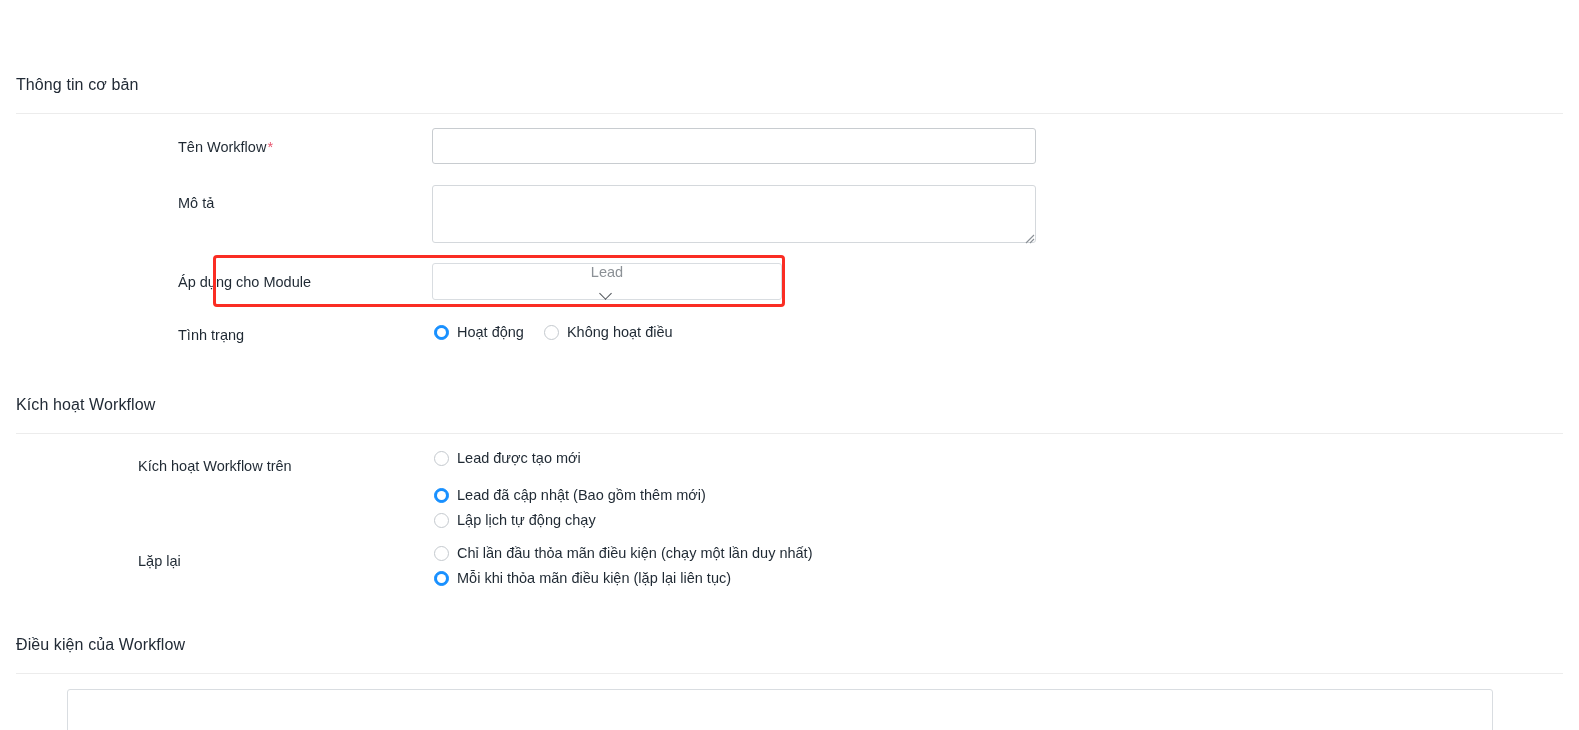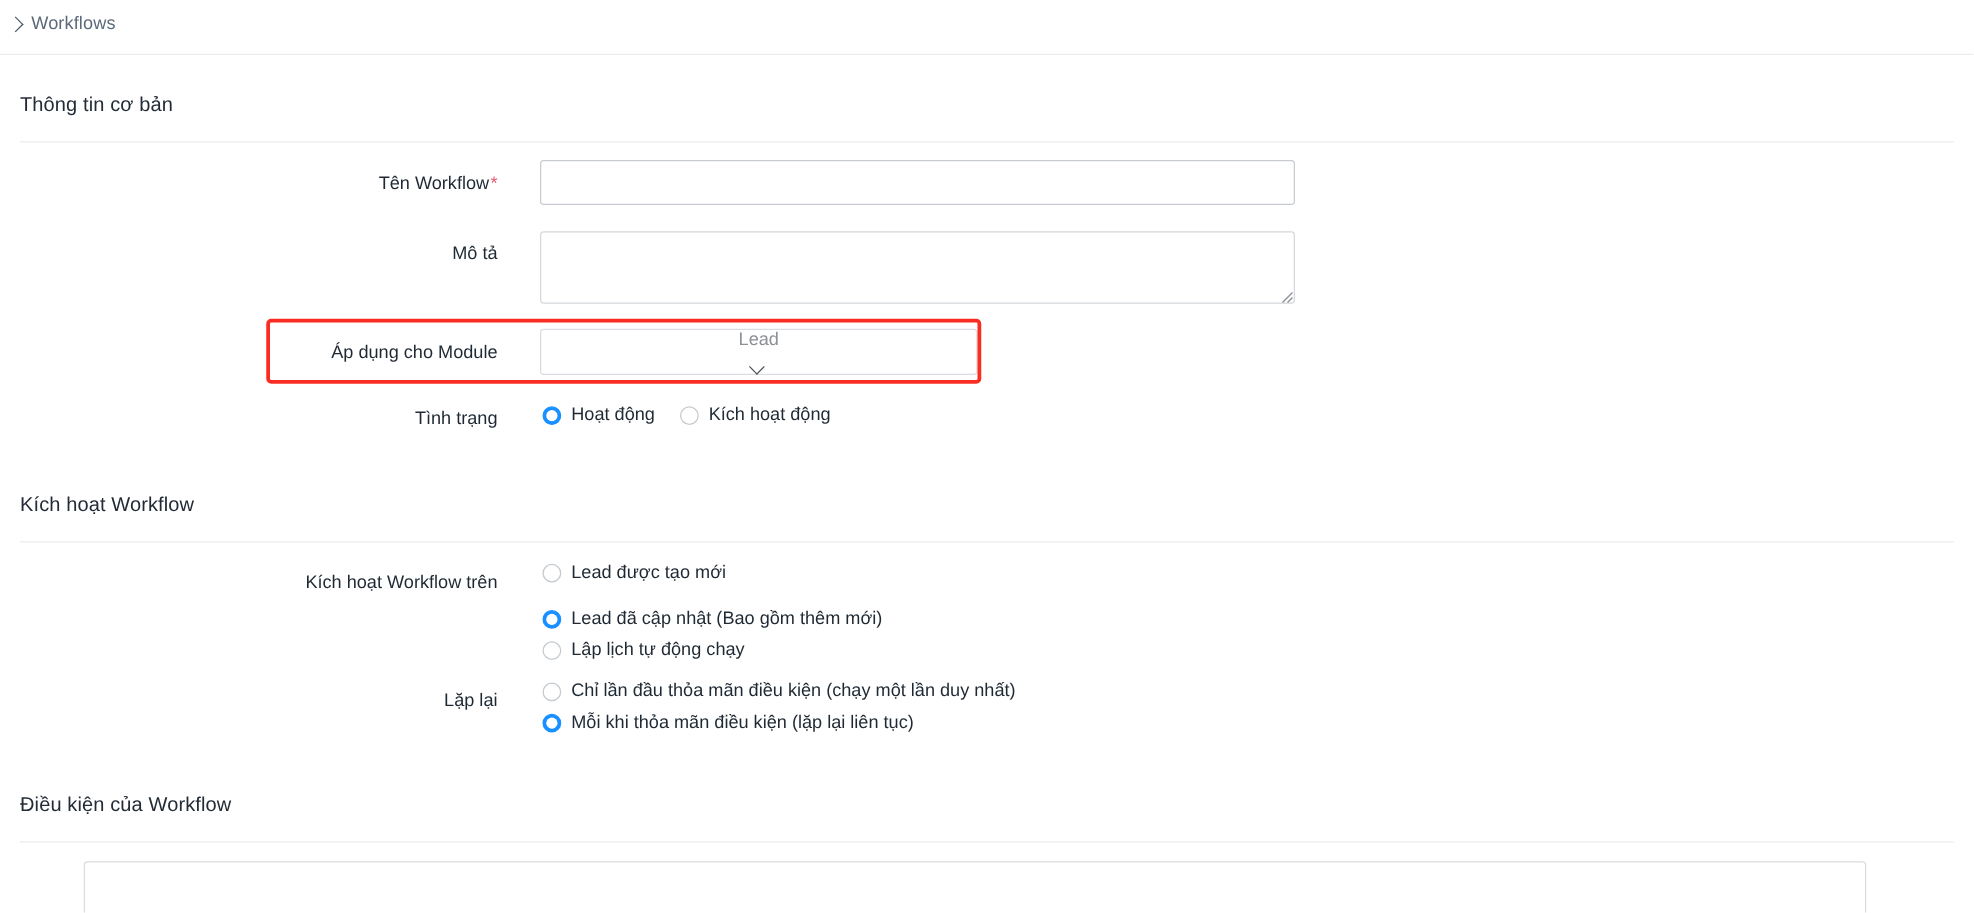--- a/index.html
+++ b/index.html
@@ -36,21 +36,20 @@
     white-space: nowrap;
   }
   .section-rule {
     position: absolute; left: 16px; width: 1547px; height: 1px;
     background: #ececec;
   }
 
   
   .form-label {
     position: absolute;
-    text-align: right;
     font-size: 14.5px;
     color: #1f2933;
     white-space: nowrap;
   }
   .req-star { color: #e8566f; font-size: 14.5px; margin-left: 1px; }
 
   .txt-input {
     position: absolute;
     border: 1px solid #c8ccd0;
     border-radius: 3px;
@@ -141,26 +140,20 @@
     border: 1px solid #d9dde1;
     border-radius: 3px;
     background: #fff;
   }
 </style>
 </head>
 <body>
 
 <div class="page">
 
-  <div class="breadcrumb-bar">
-    <div class="breadcrumb">
-      <span class="bc-chevron"></span>
-      <span class="bc-text">Workflows</span>
-    </div>
-  </div>
 
   <div class="section-head" style="top:76px;">Thông tin cơ bản</div>
   <div class="section-rule" style="top:113px;"></div>
 
   <div class="form-label" style="top:139px; left:178px; width:220px;"><span>Tên Workflow</span><span class="req-star">*</span></div>
   <input class="txt-input" style="left: 432px; top: 128px; width: 604px; height: 36px;" value="" placeholder="">
 
   <div class="form-label" style="top:195px; left:178px; width:220px;">Mô tả</div>
   <textarea class="txt-area" style="left: 432px; top: 185px; width: 604px; height: 58px;" placeholder=""></textarea>
   <div class="resize-grip" style="left:1024px; top:230px;">
@@ -177,21 +170,21 @@
   <div class="highlight-box" style="left:213px; top:255px; width:572px; height:52px;"></div>
 
   <div class="form-label" style="top:327px; left:178px; width:220px;">Tình trạng</div>
   <div class="radio-group" style="left:434px; top:325px; display:flex; gap:20px;">
     <label class="radio-item checked">
       <span class="radio-dot"></span>
       <span class="radio-label">Hoạt động</span>
     </label>
     <label class="radio-item">
       <span class="radio-dot"></span>
-      <span class="radio-label">Kích hoạt động</span>
+      <span class="radio-label">Không hoạt điều</span>
     </label>
   </div>
 
   <div class="section-head" style="top:396px;">Kích hoạt Workflow</div>
   <div class="section-rule" style="top:433px;"></div>
 
   <div class="form-label" style="top:458px; left:138px; width:260px;">Kích hoạt Workflow trên</div>
   <div class="radio-group" style="left:434px; top:451px;">
     <label class="radio-item" style="margin-bottom:22px;">
       <span class="radio-dot"></span>

